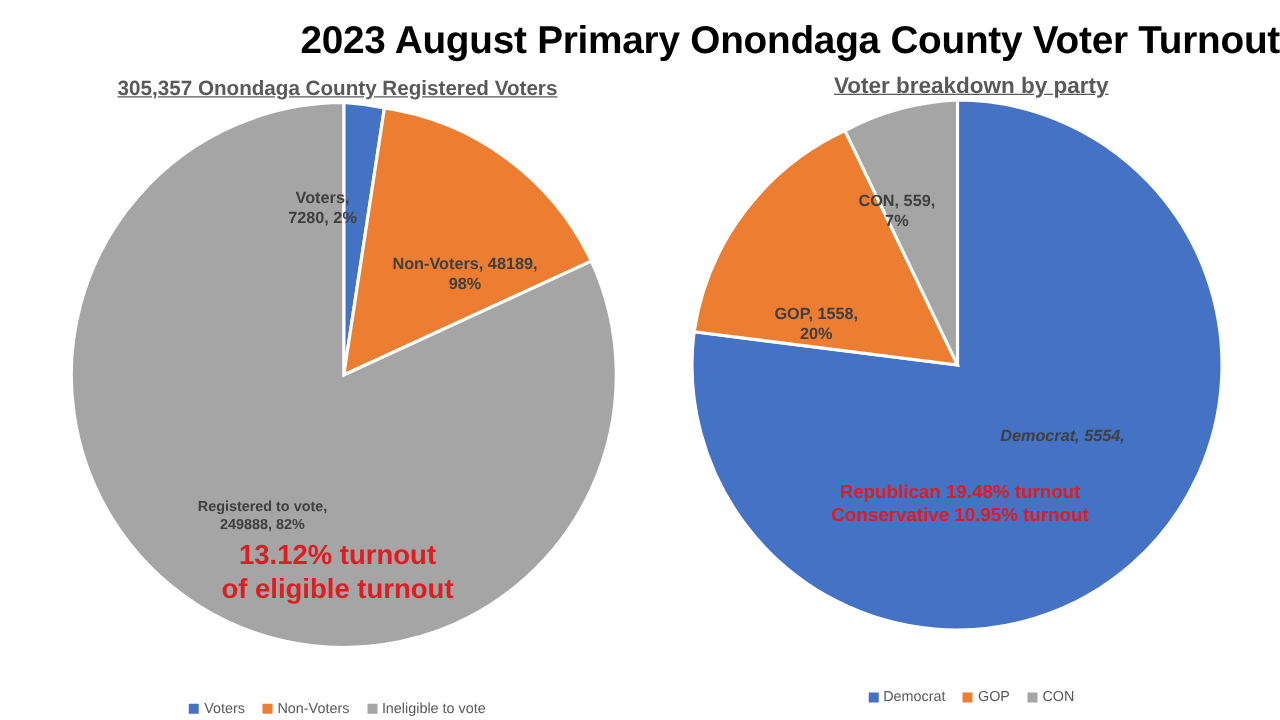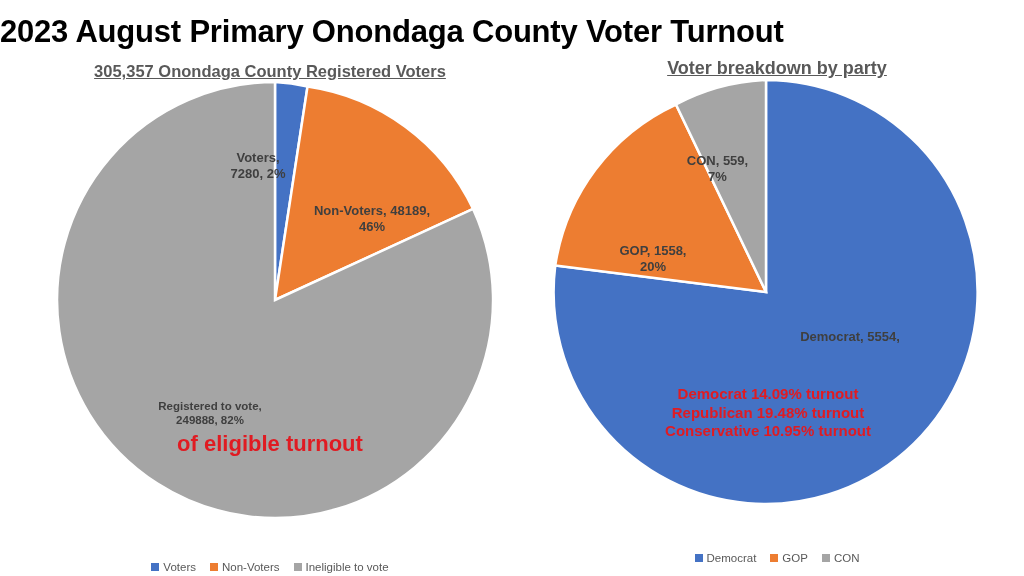--- a/index.html
+++ b/index.html
@@ -21,21 +21,21 @@
     inset: 0;
     background: #ffffff;
   }
 
   
   #slide-title {
     position: absolute;
     left: 0;
     top: 14px;
     width: 1024px;
-    text-align: left;
+    text-align: right;
     font-size: 31px;
     font-weight: bold;
     color: #000000;
     letter-spacing: -0.2px;
     white-space: nowrap;
   }
 
   
   .chart-panel {
     position: absolute;
@@ -128,29 +128,30 @@
       <path d="M 265 245 L 463.11 153.92 A 218 218 0 1 1 265 27 Z" fill="#A5A5A5" stroke="#FFFFFF" stroke-width="2.5"></path>
     </svg>
 
     <div class="data-label" style="left: 193px; top: 55px; width: 110px;">
       <div>Voters,</div>
       <div>7280, 2%</div>
     </div>
 
     <div class="data-label" style="left: 272px; top: 108px; width: 180px;">
       <div>Non-Voters, 48189,</div>
-      <div>46%</div>
+      <div>98%</div>
     </div>
 
     <div class="data-label small" style="left: 110px; top: 304px; width: 180px;">
       <div>Registered to vote,</div>
       <div>249888, 82%</div>
     </div>
 
     <div id="callout-left" class="callout" style="left: 95px; top: 375px; width: 330px;">
+      <div>13.12% turnout</div>
       <div>of eligible turnout</div>
     </div>
   </div>
 
   <div id="chart-right" class="chart-panel">
 
     <div class="chart-subtitle">Voter breakdown by party</div>
 
     <svg class="pie-svg" width="494" height="500" viewBox="0 0 494 500">
 
@@ -164,26 +165,25 @@
     <div class="data-label" style="left: 125px; top: 58px; width: 125px;">
       <div>CON, 559,</div>
       <div>7%</div>
     </div>
 
     <div class="data-label" style="left: 58px; top: 148px; width: 130px;">
       <div>GOP, 1558,</div>
       <div>20%</div>
     </div>
 
-    <div class="data-label" style="left: 240px; top: 234px; width: 160px;">
+    <div class="data-label" style="left: 240px; top: 246px; width: 160px; font-style: italic;">
       <div>Democrat, 5554,</div>
     </div>
 
     <div id="callout-right" class="callout" style="left: 93px; top: 330px; width: 290px;">
-      <div>Democrat 14.09% turnout</div>
       <div>Republican 19.48% turnout</div>
       <div>Conservative 10.95% turnout</div>
     </div>
   </div>
 
   <div id="legend-right" class="legend">
     <span class="legend-item">
       <span class="legend-swatch" style="background:#4472C4"></span>
       <span>Democrat</span>
     </span>

